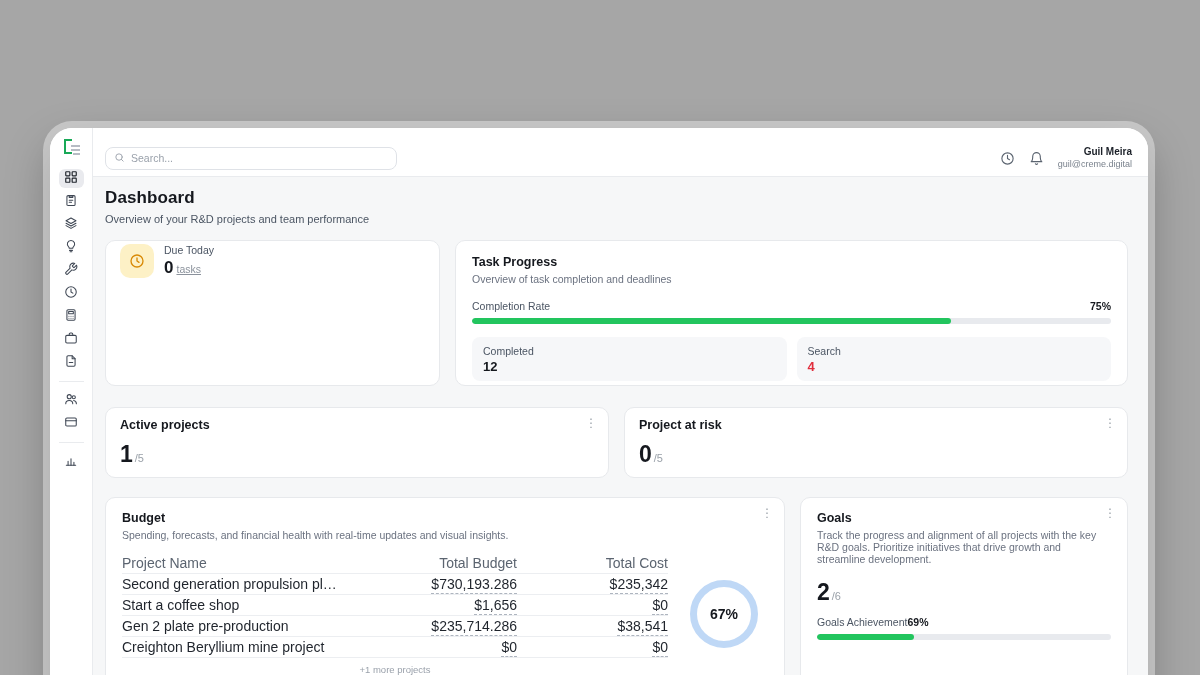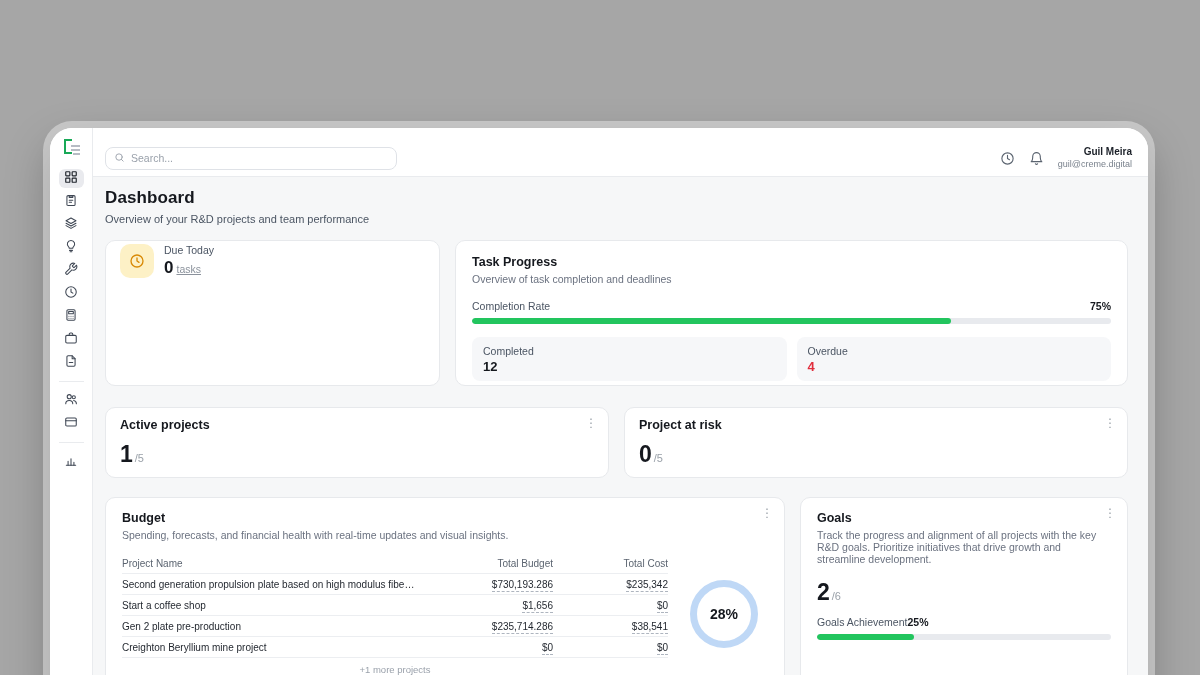--- a/index.html
+++ b/index.html
@@ -79,21 +79,21 @@
   .metric-card { flex:1; height:71px; padding:10px 14px; position:relative; }
   .kebab { position:absolute; top:9px; right:11px; font-size:12px; color:#9aa1a9; cursor:pointer; line-height:1; }
   .metric-value-line { position:absolute; left:14px; bottom:9px; }
   .metric-value { font-size:23px; font-weight:bold; color:#15181e; }
   .metric-total { font-size:11px; color:#9aa1a9; margin-left:2px; }
 
   
   .budget-card { flex:1; min-width:0; height:200px; padding:13px 16px; position:relative; }
   .budget-body { display:flex; margin-top:12px; gap:12px; }
   .btable { flex:1; min-width:0; }
-  .trow { display:flex; align-items:center; height:21px; border-bottom:1px solid #eceef1; font-size:10px; }
+  .trow { display:flex; align-items:center; height:21px; border-bottom:1px solid #eceef1; font-size:14px;gap:36px; }
   .trow.thead { color:#5b6470; }
   .trow .c-name { flex:1; min-width:0; white-space:nowrap; overflow:hidden; text-overflow:ellipsis; color:#1f242c; padding-right:8px; }
   .trow.thead .c-name { color:#5b6470; }
   .trow .c-budget { width:130px; text-align:right; }
   .trow .c-cost { width:115px; text-align:right; }
   .money { color:#1f242c; border-bottom:1px dashed #aeb5bf; padding-bottom:1px; }
   .more-link { text-align:center; font-size:9.5px; color:#9aa1ab; margin-top:6px; }
   .donut-wrap { width:88px; display:flex; align-items:center; justify-content:center; }
   .donut { width:68px; height:68px; border-radius:50%; border:7px solid #bfd8f6; display:flex; align-items:center; justify-content:center; }
   .donut-label { font-size:14px; font-weight:bold; color:#15181e; }
@@ -257,21 +257,21 @@
           </div>
           <div class="pbar">
             <div class="pbar-fill" style="width: 75%;"></div>
           </div>
           <div class="task-stats">
             <div class="stat-box">
               <div class="stat-label">Completed</div>
               <div class="stat-value">12</div>
             </div>
             <div class="stat-box">
-              <div class="stat-label">Overdue</div>
+              <div class="stat-label">Search</div>
               <div class="stat-value red">4</div>
             </div>
           </div>
         </div>
       </div>
 
       <div class="row row2">
         <div class="card metric-card">
           <div class="card-title">Active projects</div>
           <span class="kebab">⋮</span>
@@ -317,36 +317,36 @@
               </div>
               <div class="trow">
                 <span class="c-name">Creighton Beryllium mine project</span>
                 <span class="c-budget"><span class="money">$0</span></span>
                 <span class="c-cost"><span class="money">$0</span></span>
               </div>
               <div class="more-link">+1 more projects</div>
             </div>
             <div class="donut-wrap">
               <div class="donut">
-                <span class="donut-label">28%</span>
+                <span class="donut-label">67%</span>
               </div>
             </div>
           </div>
         </div>
 
         <div class="card goals-card">
           <div class="card-title">Goals</div>
           <span class="kebab">⋮</span>
           <div class="card-sub">Track the progress and alignment of all projects with the key R&amp;D goals. Prioritize initiatives that drive growth and streamline development.</div>
           <div class="goals-value-line">
             <span class="goals-value">2</span><span class="goals-total">/6</span>
           </div>
           <div class="goals-rate-line">
             <span class="rate-label">Goals Achievement</span>
-            <span class="rate-value">25%</span>
+            <span class="rate-value">69%</span>
           </div>
           <div class="pbar">
             <div class="pbar-fill" style="width: 33%;"></div>
           </div>
         </div>
       </div>
     </main>
   </div>
 </div>
 

